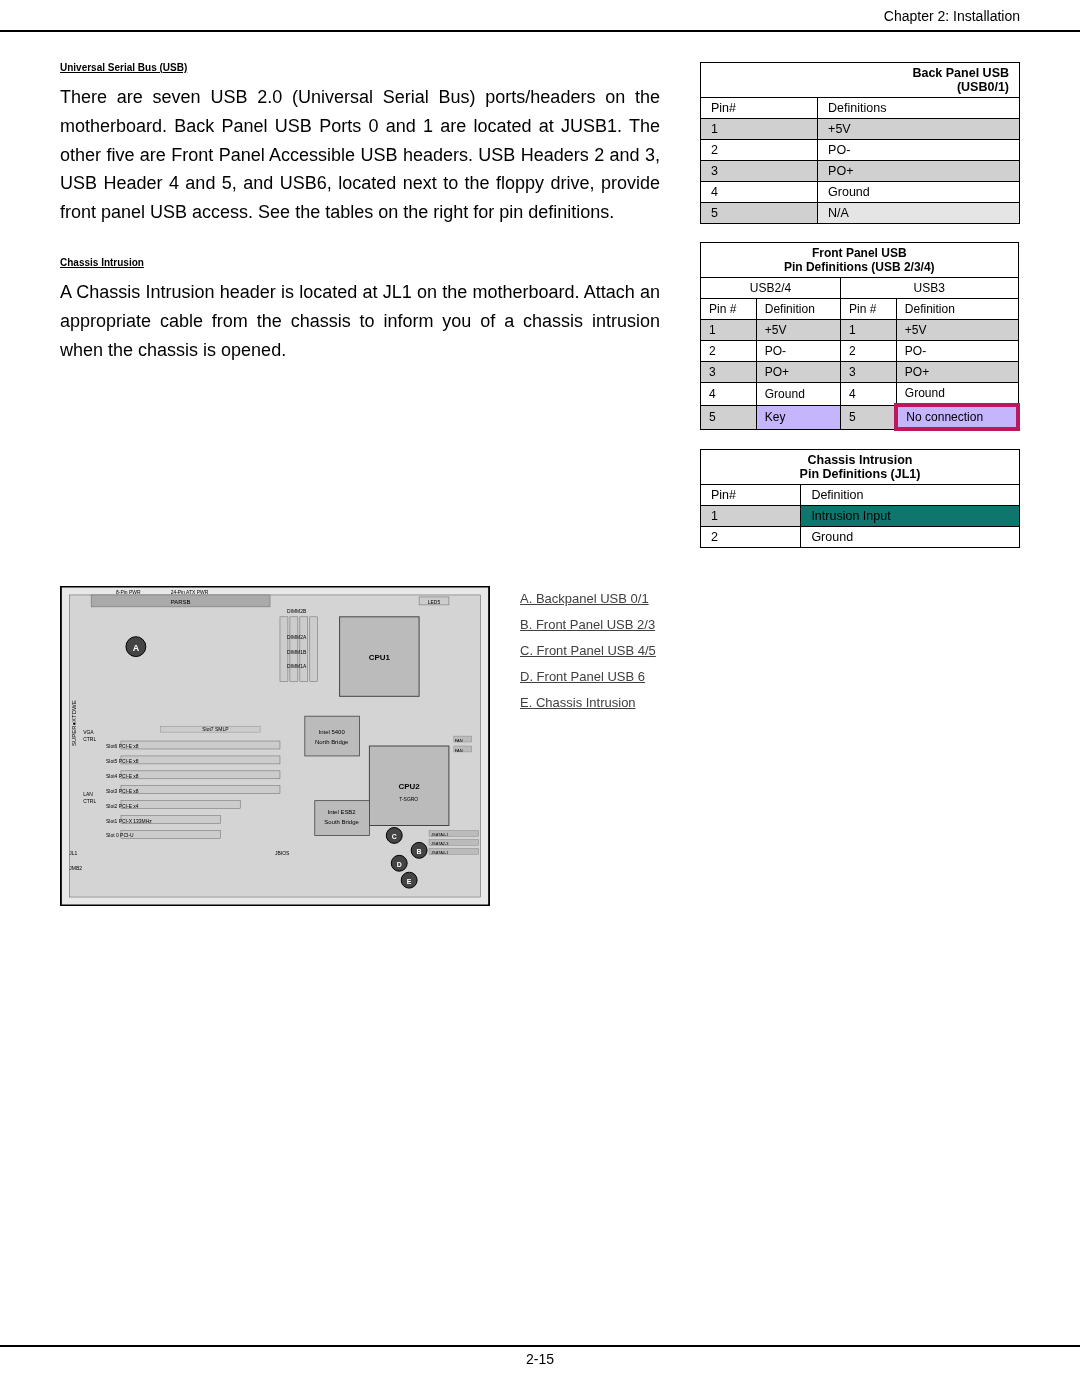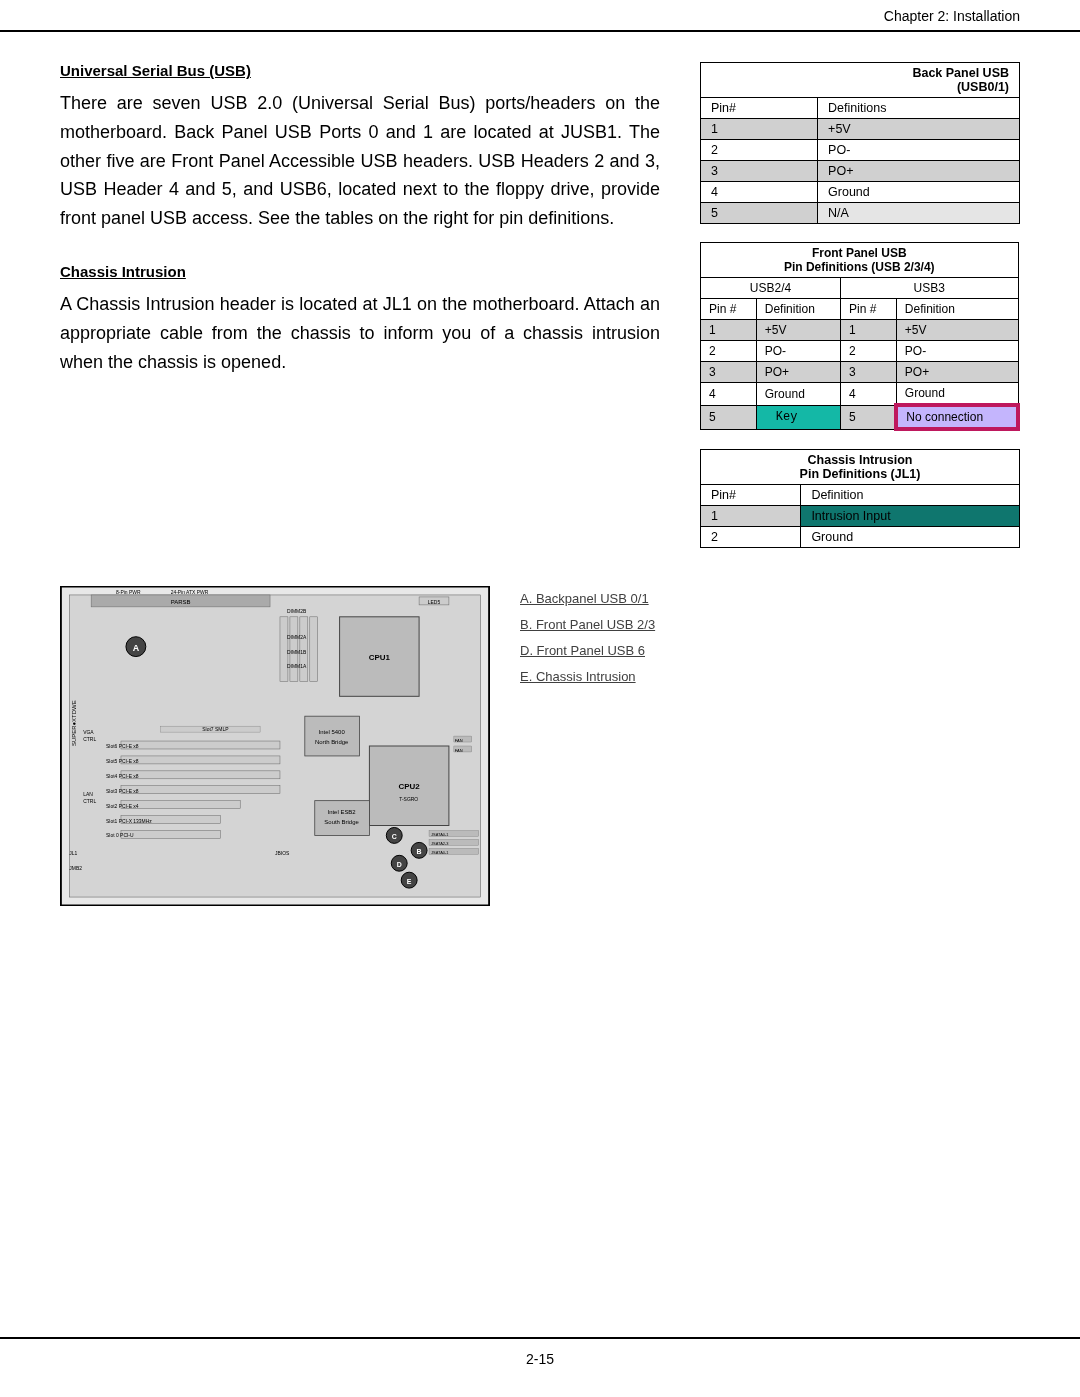--- a/index.html
+++ b/index.html
@@ -24,21 +24,21 @@
     }
 
     
     .bottom-bar {
       position: absolute;
       bottom: 30px;
       width: 100%;
       border-top: 2px solid #000;
       display: flex;
       justify-content: center;
-      padding-top: 12px;
+      padding-top: 4px;
       font-size: 14px;
     }
 
     
     .main-content {
       display: flex;
       padding: 30px 60px 0 60px;
       gap: 40px;
     }
 
@@ -47,21 +47,21 @@
       min-width: 0;
     }
 
     .right-col {
       width: 320px;
       flex-shrink: 0;
     }
 
     
     .section-title {
-      font-size: 15px;
+      font-size: 10px;
       font-weight: bold;
       margin-bottom: 10px;
       text-decoration: underline;
     }
 
     .section-body {
       font-size: 18px;
       line-height: 1.6;
       text-align: justify;
       margin-bottom: 30px;
@@ -280,21 +280,21 @@
       <td style="background:#d0d0d0;border:1px solid #000;padding:3px 8px;">PO+</td>
     </tr>
             <tr>
       <td style="background:#fff;border:1px solid #000;padding:3px 8px;">4</td>
       <td style="background:#fff;border:1px solid #000;padding:3px 8px;">Ground</td>
       <td style="background:#fff;border:1px solid #000;padding:3px 8px;">4</td>
       <td style="background:#fff;border:1px solid #000;padding:3px 8px;">Ground</td>
     </tr>
             <tr>
       <td style="background:#d0d0d0;border:1px solid #000;padding:3px 8px;">5</td>
-      <td style="background:#14b8a6;border:1px solid #000;padding:3px 19px;font-family:Liberation Mono, monospace;">Key</td>
+      <td style="background:#c4b5fd;border:1px solid #000;padding:3px 8px;">Key</td>
       <td style="background:#d0d0d0;border:1px solid #000;padding:3px 8px;">5</td>
       <td style="background:#c4b5fd;border:4px solid #be185d;padding:3px 8px;">No connection</td>
     </tr>
           </tbody>
       </table>
     </div>
 
     <div class="table-wrapper">
       <table class="ci-table">
         <thead>
@@ -428,20 +428,21 @@
 
       <text x="8" y="270" font-size="5" fill="#000">JL1</text>
 
       <text x="8" y="285" font-size="5" fill="#000">JMB2</text>
     </svg>
   </div>
 
   <div class="diagram-labels" id="diagram-labels-container">
   <span>A. Backpanel USB 0/1</span>
       <span>B. Front Panel USB 2/3</span>
+      <span>C. Front Panel USB 4/5</span>
       <span>D. Front Panel USB 6</span>
       <span>E. Chassis Intrusion</span>
     </div>
 
 </div>
 
 <div class="bottom-bar">
   <span>2-15</span>
 </div>
 

